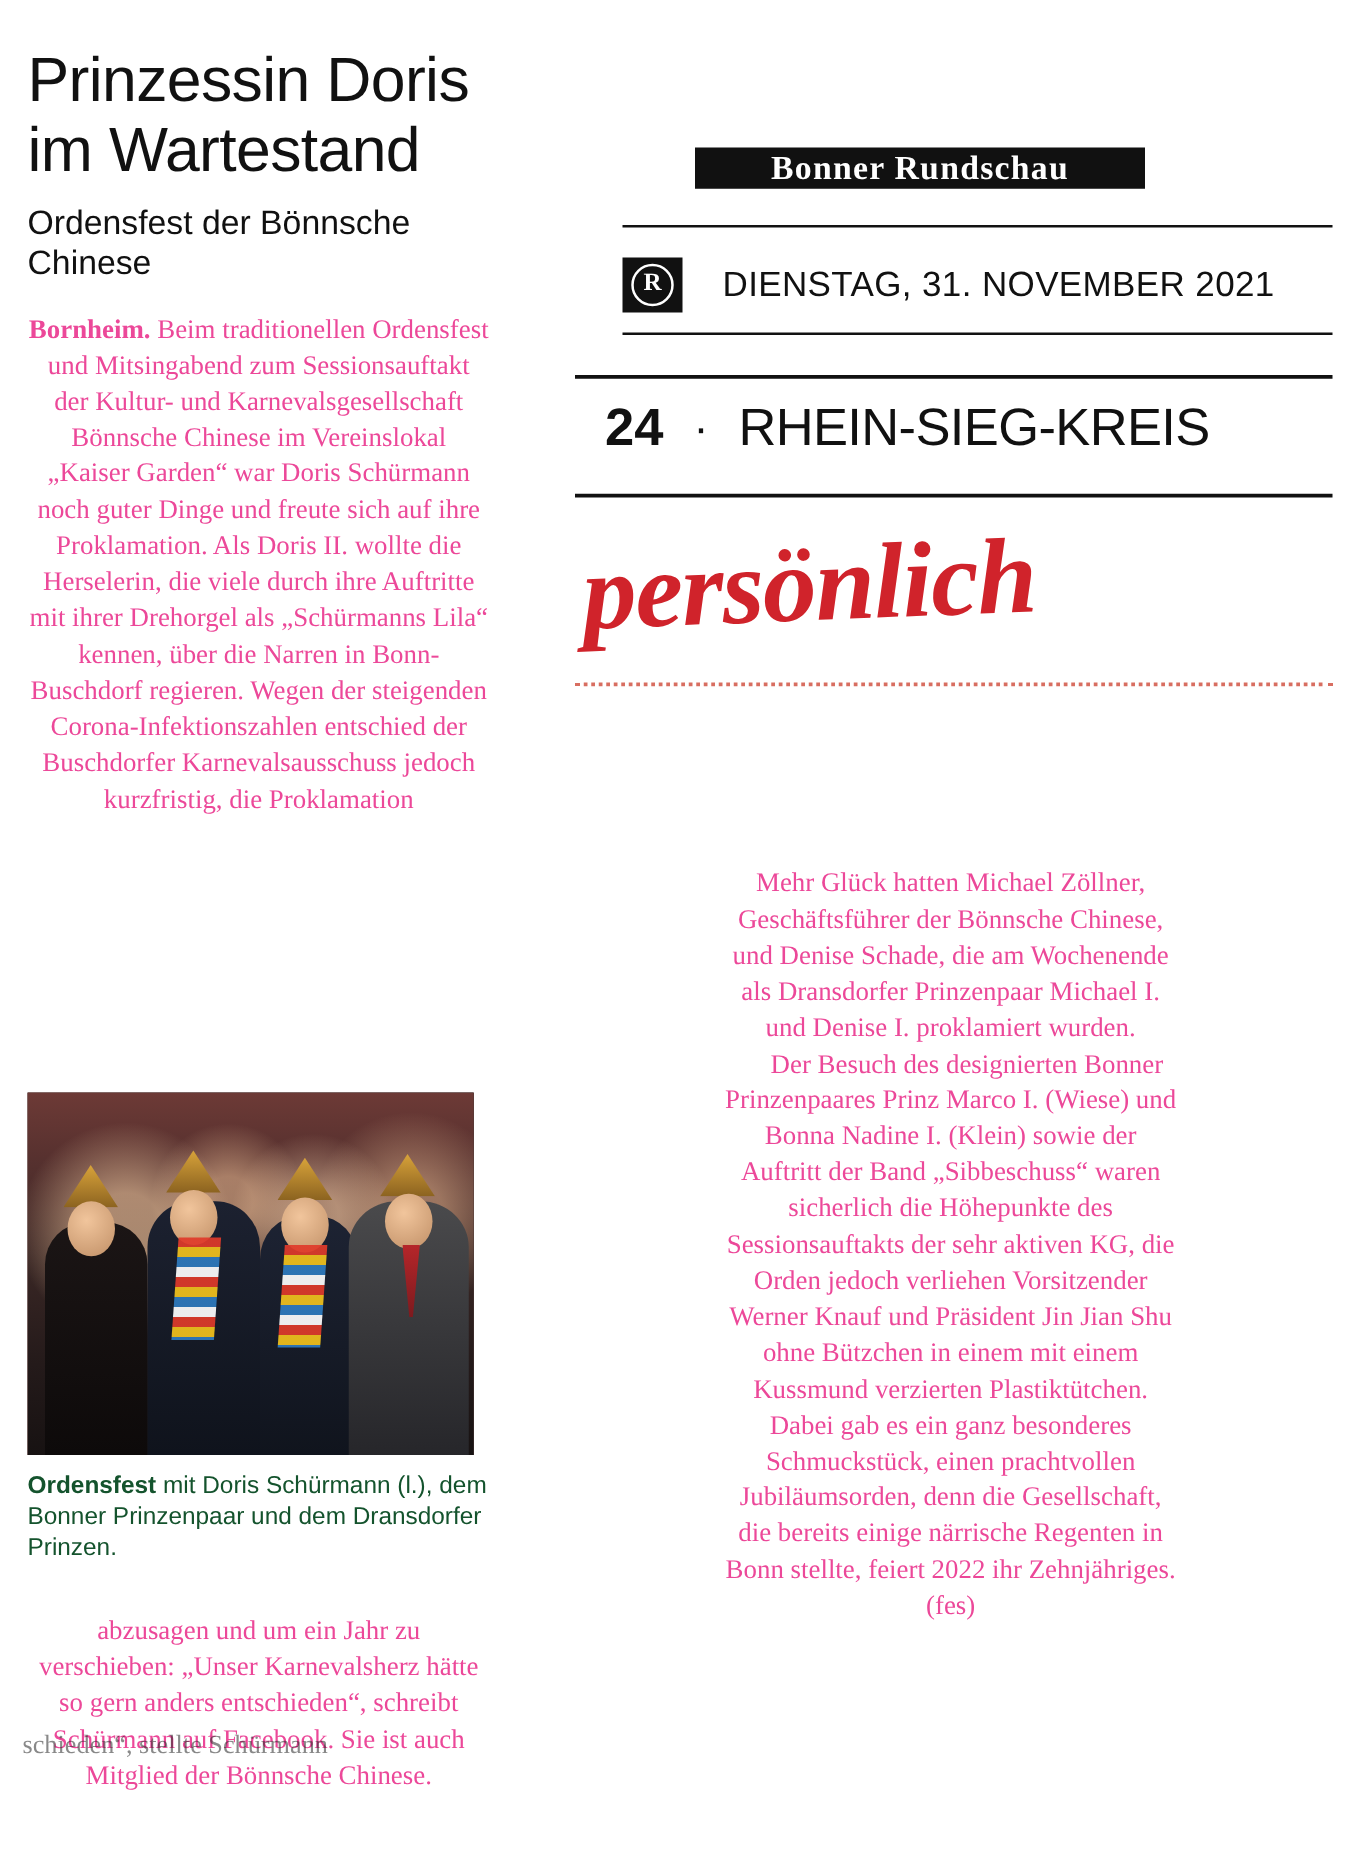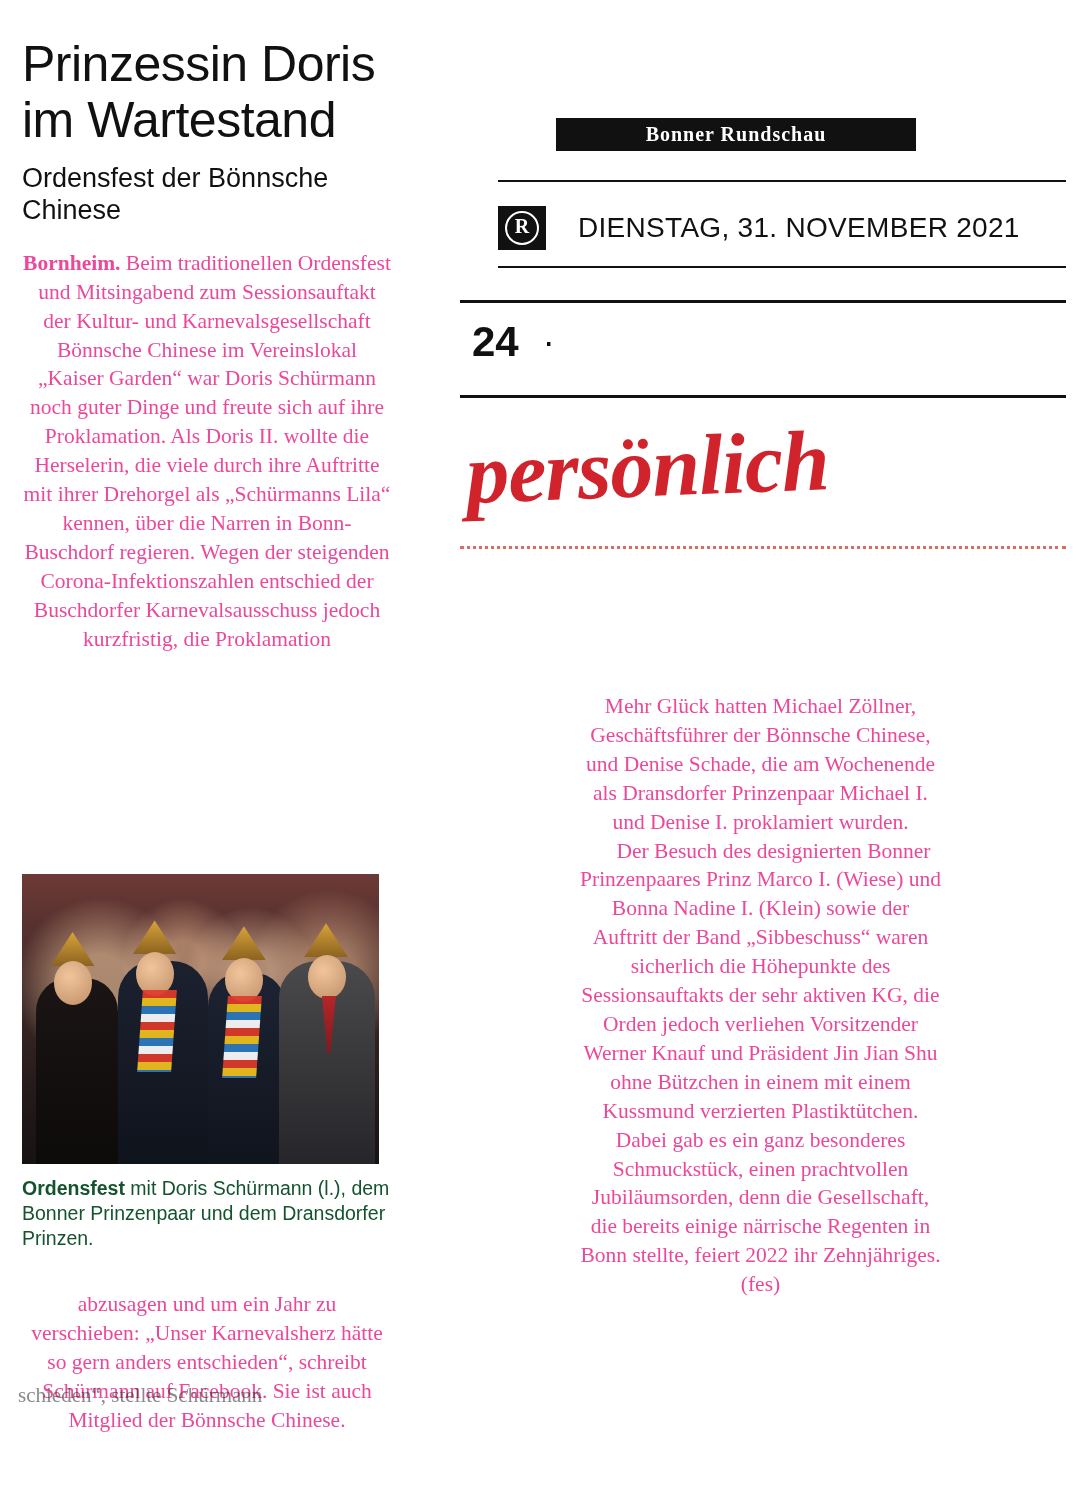--- a/index.html
+++ b/index.html
@@ -164,21 +164,21 @@
     top: 118px;
     width: 360px;
     height: 33px;
     background: #111;
     color: #fff;
     display: flex;
     align-items: center;
     justify-content: center;
     font-family: "Liberation Serif", serif;
     font-weight: 700;
-    font-size: 20px;
+    font-size: 27px;
     letter-spacing: 1px;
   }
   .rule {
     position: absolute;
     background: #111;
   }
   .rule-1 { left: 498px; top: 180px; width: 568px; height: 2px; }
   .rule-2 { left: 498px; top: 266px; width: 568px; height: 2px; }
   .rule-3 { left: 460px; top: 300px; width: 606px; height: 3px; }
   .rule-4 { left: 460px; top: 395px; width: 606px; height: 3px; }
@@ -212,21 +212,21 @@
     left: 578px;
     top: 212px;
     font-family: "Liberation Sans", sans-serif;
     font-weight: 300;
     font-size: 28px;
     letter-spacing: 0.3px;
     color: #111;
   }
   .section-line {
     position: absolute;
-    left: 472px;
+    left: 484px;
     top: 318px;
     display: flex;
     align-items: center;
     gap: 24px;
     font-family: "Liberation Sans", sans-serif;
     color: #111;
   }
   .section-num {
     font-weight: 700;
     font-size: 42px;
@@ -316,20 +316,21 @@
   <div class="r-badge">
       <span>R</span>
     </div>
   <div class="issue-date">DIENSTAG, 31. NOVEMBER 2021</div>
   <div class="rule rule-2"></div>
 
   <div class="rule rule-3"></div>
   <div class="section-line">
     <span class="section-num">24</span>
     <span class="section-dot">·</span>
+    <span class="section-name">RHEIN-SIEG-KREIS</span>
   </div>
   <div class="rule rule-4"></div>
 
   <div class="script-word">persönlich</div>
   <div class="dotted-rule"></div>
 
   <div class="right-col">
     <p class="body-text">Mehr Glück hatten Michael Zöllner, Geschäftsführer der Bönnsche Chinese, und Denise Schade, die am Wochenende als Dransdorfer Prinzenpaar Michael I. und Denise I. proklamiert wurden.</p>
     <p class="body-text indent">Der Besuch des designierten Bonner Prinzenpaares Prinz Marco I. (Wiese) und Bonna Nadine I. (Klein) sowie der Auftritt der Band „Sibbeschuss“ waren sicherlich die Höhepunkte des Sessionsauftakts der sehr aktiven KG, die Orden jedoch verliehen Vorsitzender Werner Knauf und Präsident Jin Jian Shu ohne Bützchen in einem mit einem Kussmund verzierten Plastiktütchen. Dabei gab es ein ganz besonderes Schmuckstück, einen prachtvollen Jubiläumsorden, denn die Gesellschaft, die bereits einige närrische Regenten in Bonn stellte, feiert 2022 ihr Zehnjähriges. (fes)</p>
   </div>

